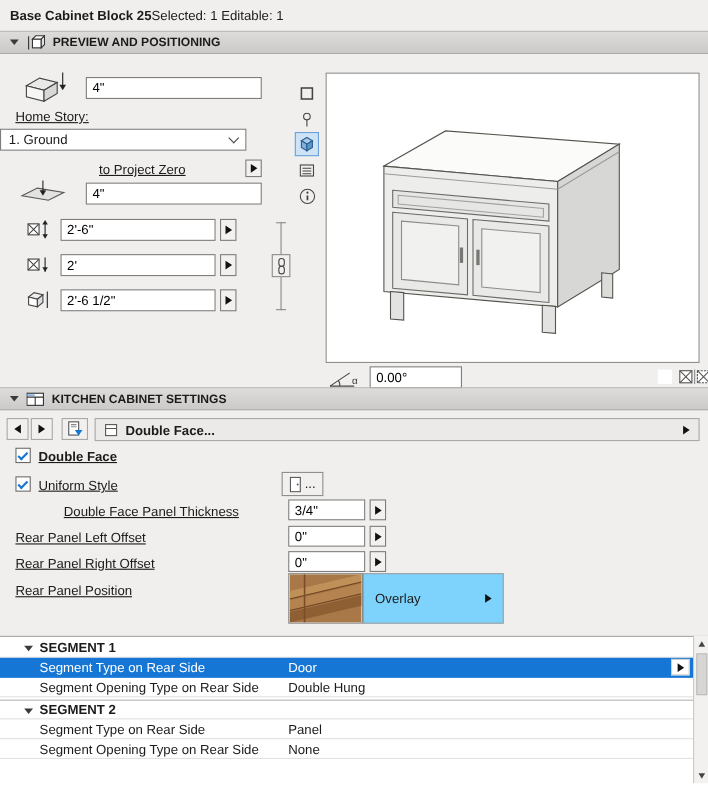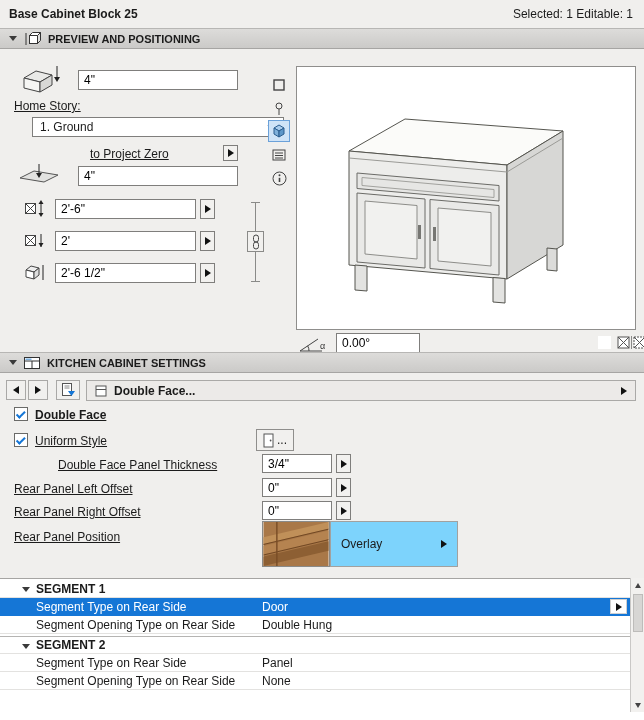--- a/index.html
+++ b/index.html
@@ -1,19 +1,19 @@
 <!DOCTYPE html>
 <html><head>
 <meta charset="utf-8">
 <style>
   * { margin:0; padding:0; box-sizing:border-box; }
   body { width:644px; height:720px; font-family:"Liberation Sans","DejaVu Sans",sans-serif; font-size:12px; color:#1b1b1b; }
   .dialog { position:relative; width:644px; height:720px; background:#f0efed; overflow:hidden; }
 
-  .topbar { position:absolute; top:0; left:0; width:642px; height:27px; display:flex; align-items:center; justify-content:space-between; padding:0 9px;border-radius:11px; }
+  .topbar { position:absolute; top:0; left:0; width:642px; height:27px; display:flex; align-items:center; padding:0 9px;border-radius:11px; }
   .topbar-title { font-weight:bold; }
 
   .section-header { position:absolute; left:0; width:644px; height:21px; background:linear-gradient(#dddcda,#cbcac8); border-top:1px solid #b7b6b4; border-bottom:1px solid #a6a5a3; display:flex; align-items:center; gap:7px; padding:0 9px; }
   .section-title { font-weight:bold; font-size:11px; }
 
   .tri-down { width:0;height:0;border-left:4px solid transparent;border-right:4px solid transparent;border-top:5px solid #3a3a3a; }
   .tri-right { width:0;height:0;border-top:4px solid transparent;border-bottom:4px solid transparent;border-left:6px solid #111; }
   .tri-left { width:0;height:0;border-top:4px solid transparent;border-bottom:4px solid transparent;border-right:6px solid #111; }
   .tri-up-s { width:0;height:0;border-left:3.5px solid transparent;border-right:3.5px solid transparent;border-bottom:5px solid #444; }
   .tri-down-s { width:0;height:0;border-left:3.5px solid transparent;border-right:3.5px solid transparent;border-top:5px solid #444; }
@@ -85,21 +85,21 @@
     <polygon points="8,14 20,7 36,11 24,18" fill="#e9e9e7" stroke="#444"></polygon>
     <polygon points="8,14 24,18 24,28 8,24" fill="#f6f6f4" stroke="#444"></polygon>
     <polygon points="24,18 36,11 36,21 24,28" fill="#d8d8d6" stroke="#444"></polygon>
     <line x1="41" y1="2" x2="41" y2="16" stroke="#222"></line>
     <polygon points="38,13 44,13 41,18" fill="#222"></polygon>
   </svg>
   <input class="tinput" style="left: 78px; top: 70px; width: 160px;" value="4&quot;">
 
   <div class="label" style="left:14px; top:99px;">Home Story:</div>
 
-  <div class="select" style="left:32px; top:117px; width:252px;align-items:center;">
+  <div class="select" style="left:0; top:117px; width:224px;align-items:center;">
     <span>1. Ground</span>
     <span class="chev"></span>
   </div>
 
   <div class="label" style="left:90px; top:147px; width:128px; ">to Project Zero</div>
   <div class="flyout" style="left:223px; top:145px; height:16px;">
       <span class="tri-right"></span>
     </div>
 
   <svg class="abs" style="left:16px; top:162px;" width="46" height="26">

